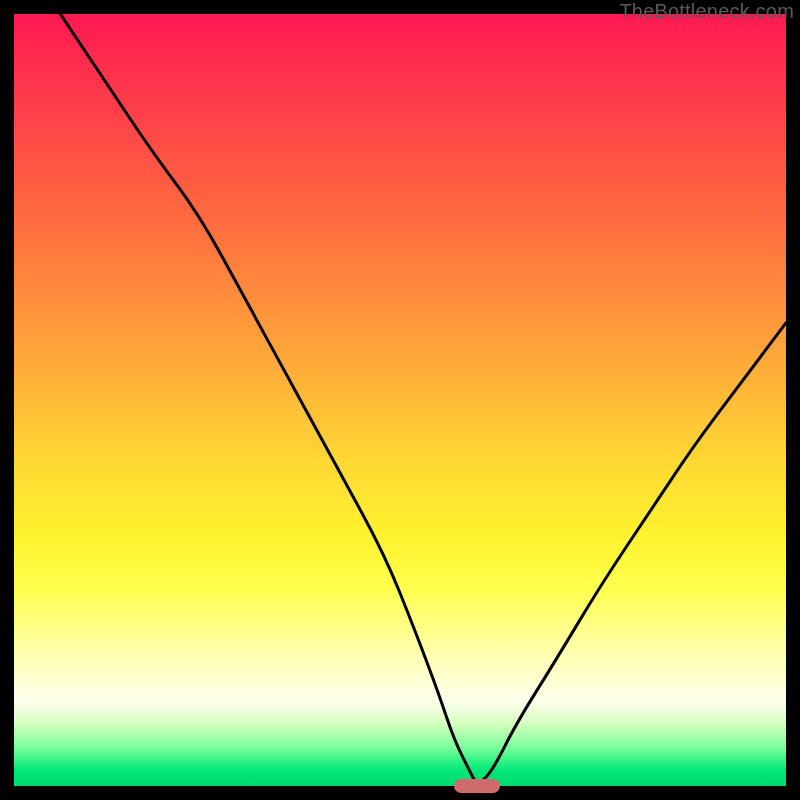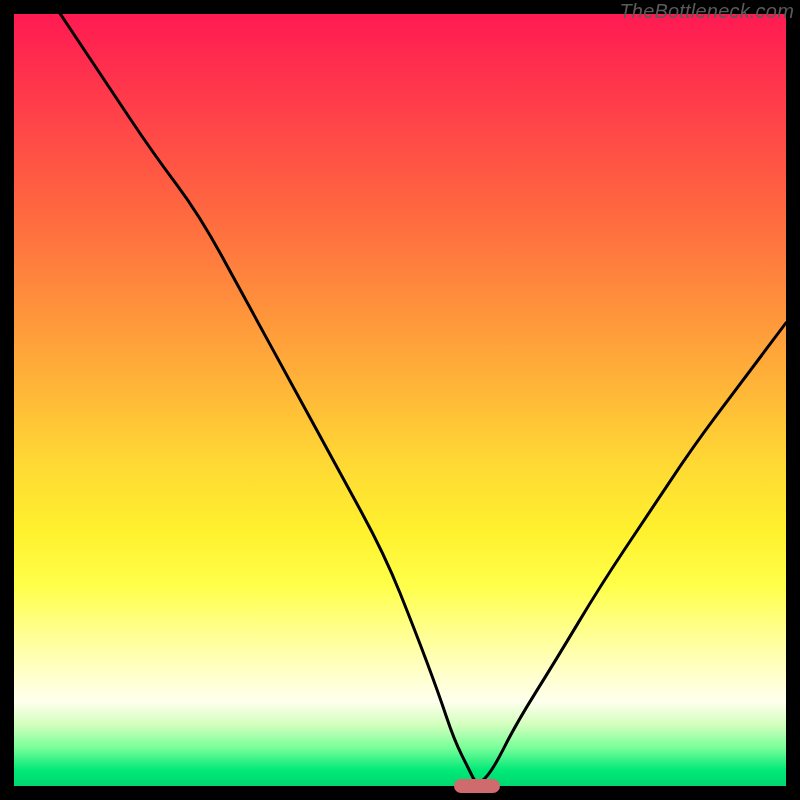--- a/index.html
+++ b/index.html
@@ -9,21 +9,20 @@
     height: 800px;
     background: #000;
     font-family: Arial, Helvetica, sans-serif;
     overflow: hidden;
   }
   .frame {
     position: relative;
     width: 800px;
     height: 800px;
     background: #000;
-    font-style: italic;
   }
   .plot-area {
     position: absolute;
     left: 14px;
     top: 14px;
     width: 772px;
     height: 772px;
     
     background: linear-gradient(to bottom,
       #ff1a52 0%,

